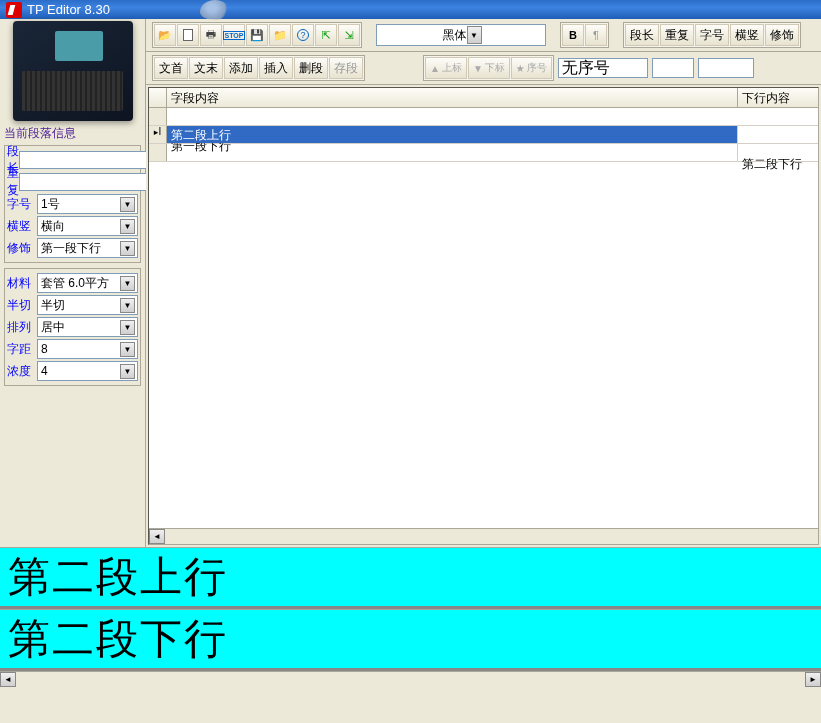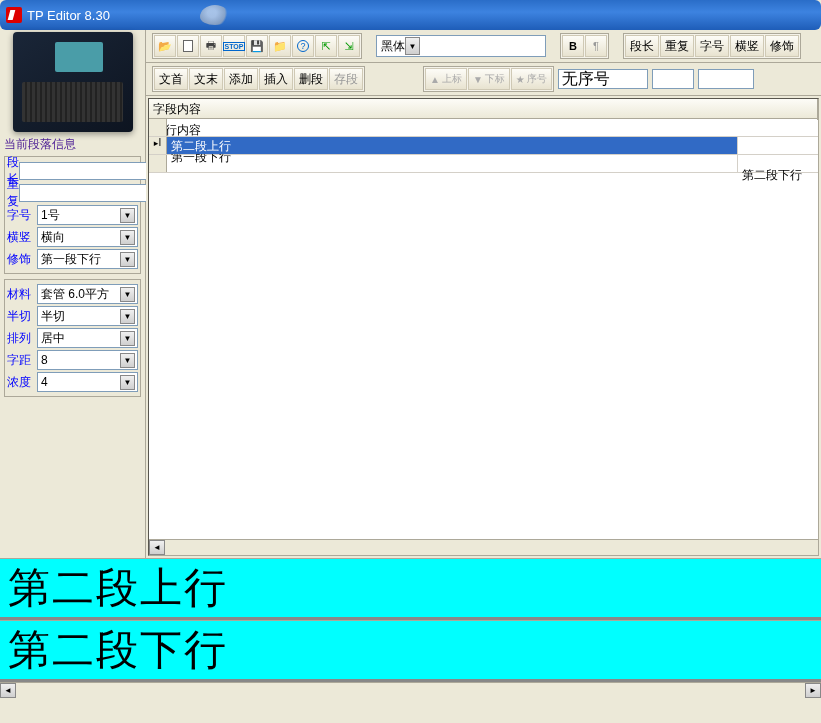--- a/index.html
+++ b/index.html
@@ -1,18 +1,18 @@
 <!DOCTYPE html>
 <html><head>
 <meta charset="utf-8">
 <style>
 * { box-sizing: border-box; margin: 0; padding: 0; }
 body { font-family: "SimSun", "宋体", sans-serif; font-size: 12px; background: #ece9d8; width: 821px; height: 723px; overflow: hidden; }
 
-.titlebar { height: 30px; background: linear-gradient(to bottom, #2a6dc8, #3d83e0 40%, #1e5db8); display: flex; align-items: center; padding: 0 6px; color: #fff; border-radius: 6px; }
+.titlebar { height: 19px; background: linear-gradient(to bottom, #2a6dc8, #3d83e0 40%, #1e5db8); display: flex; align-items: center; padding: 0 6px; color: #fff; }
 .titlebar .app-icon { width: 16px; height: 16px; background: #d00; border-radius: 2px; margin-right: 5px; position: relative; }
 .titlebar .app-icon::before { content: ""; position: absolute; left: 3px; top: 3px; width: 5px; height: 10px; background: #fff; transform: skewX(-15deg); }
 .titlebar .title-text { color: #fff; font-size: 13px; }
 .titlebar .title-deco { width: 30px; height: 20px; margin-left: 90px; background: radial-gradient(circle at 40% 40%, #eee 20%, #bbb 60%, transparent 70%); border-radius: 50% 50% 50% 50% / 60% 60% 40% 40%; opacity: 0.6; }
 
 .main { display: flex; height: 528px; }
 
 .sidebar { width: 146px; background: #ece9d8; border-right: 1px solid #aca899; display: flex; flex-direction: column; }
 .device-img { width: 120px; height: 100px; margin: 2px auto; background: linear-gradient(145deg, #1a2638, #0d1420); border-radius: 4px; box-shadow: 0 2px 6px rgba(0,0,0,0.4); position: relative; }
 .device-img::before { content: ""; position: absolute; left: 35%; top: 10%; width: 40%; height: 30%; background: #4a9da8; border-radius: 2px; }
@@ -26,31 +26,31 @@
 .prop-select { flex: 1; height: 20px; border: 1px solid #7f9db9; background: #fff; font-size: 12px; display: flex; align-items: center; justify-content: space-between; padding: 0 2px 0 3px; }
 .prop-select .dd-btn { width: 15px; height: 15px; background: linear-gradient(#f0f0f0,#cfcfcf); border: 1px solid #888; display: flex; align-items: center; justify-content: center; font-size: 8px; }
 
 .content { flex: 1; display: flex; flex-direction: column; background: #ece9d8; }
 
 .toolbar-row { display: flex; align-items: center; padding: 3px 6px; gap: 4px; border-bottom: 1px solid #aca899; background: #ece9d8; flex-wrap: nowrap; }
 .tb-group { display: flex; gap: 1px; border: 1px solid #aca899; padding: 1px; background: #f5f3ea; }
 .tb-btn { width: 22px; height: 22px; border: 1px solid #cfc9b5; background: linear-gradient(#fdfcf7,#e8e3d0); display: flex; align-items: center; justify-content: center; cursor: pointer; font-size: 11px; }
 .tb-btn.txt { width: auto; padding: 0 4px; font-size: 12px; }
 .tb-btn.disabled { color: #999; }
-.font-select { width: 170px; height: 22px; border: 1px solid #7f9db9; background: #fff; display: flex; align-items: center; justify-content: flex-start; padding: 0 2px 0 4px; font-size: 12px; }
+.font-select { width: 170px; height: 22px; border: 1px solid #7f9db9; background: #fff; display: flex; align-items: center; justify-content: center; padding: 0 2px 0 4px; font-size: 12px; }
 .font-select .dd-btn { width: 15px; height: 18px; background: linear-gradient(#f0f0f0,#cfcfcf); border: 1px solid #888; display: flex; align-items: center; justify-content: center; font-size: 8px; }
 .seq-input { width: 90px; height: 20px; border: 1px solid #7f9db9; background: #fff; font-size: 16px; padding: 0 3px; }
 .seq-input2 { width: 42px; height: 20px; border: 1px solid #7f9db9; background: #fff; }
 .seq-input3 { width: 56px; height: 20px; border: 1px solid #7f9db9; background: #fff; }
 .tb-sep { width: 6px; }
 .tb-icon-disabled { color: #aaa; font-size: 10px; display: flex; align-items: center; gap: 2px; }
 .star { color: #aaa; }
 
 .table-area { flex: 1; background: #fff; border: 1px inset #aca899; margin: 2px; overflow: hidden; position: relative; }
-.table-header { display: flex; height: 20px; background: linear-gradient(#fdfcf7,#ece9d8); border-bottom: 1px solid #aca899; flex-direction: column; }
+.table-header { display: flex; height: 20px; background: linear-gradient(#fdfcf7,#ece9d8); border-bottom: 1px solid #aca899; }
 .table-header .rowh { width: 18px; border-right: 1px solid #aca899; }
 .table-header .col1 { flex: 1; border-right: 1px solid #aca899; padding: 2px 4px; }
 .table-header .col2 { width: 80px; padding: 2px 4px; }
 .table-row { display: flex; height: 18px; border-bottom: 1px solid #d4d0c8; }
 .table-row .rowh { width: 18px; border-right: 1px solid #aca899; background: #ece9d8; text-align: center; font-size: 10px; }
 .table-row .col1 { flex: 1; border-right: 1px solid #d4d0c8; padding: 1px 4px; }
 .table-row .col2 { width: 80px; padding: 14px 4px; margin-top: 16px; }
 .table-row.selected .col1 { background: #316ac5; color: #fff; }
 .table-row.selected .rowh::before { content: "▸"; font-size: 9px; }
 .hscroll { position: absolute; bottom: 0; left: 0; right: 0; height: 16px; background: #ece9d8; border-top: 1px solid #aca899; display: flex; }

